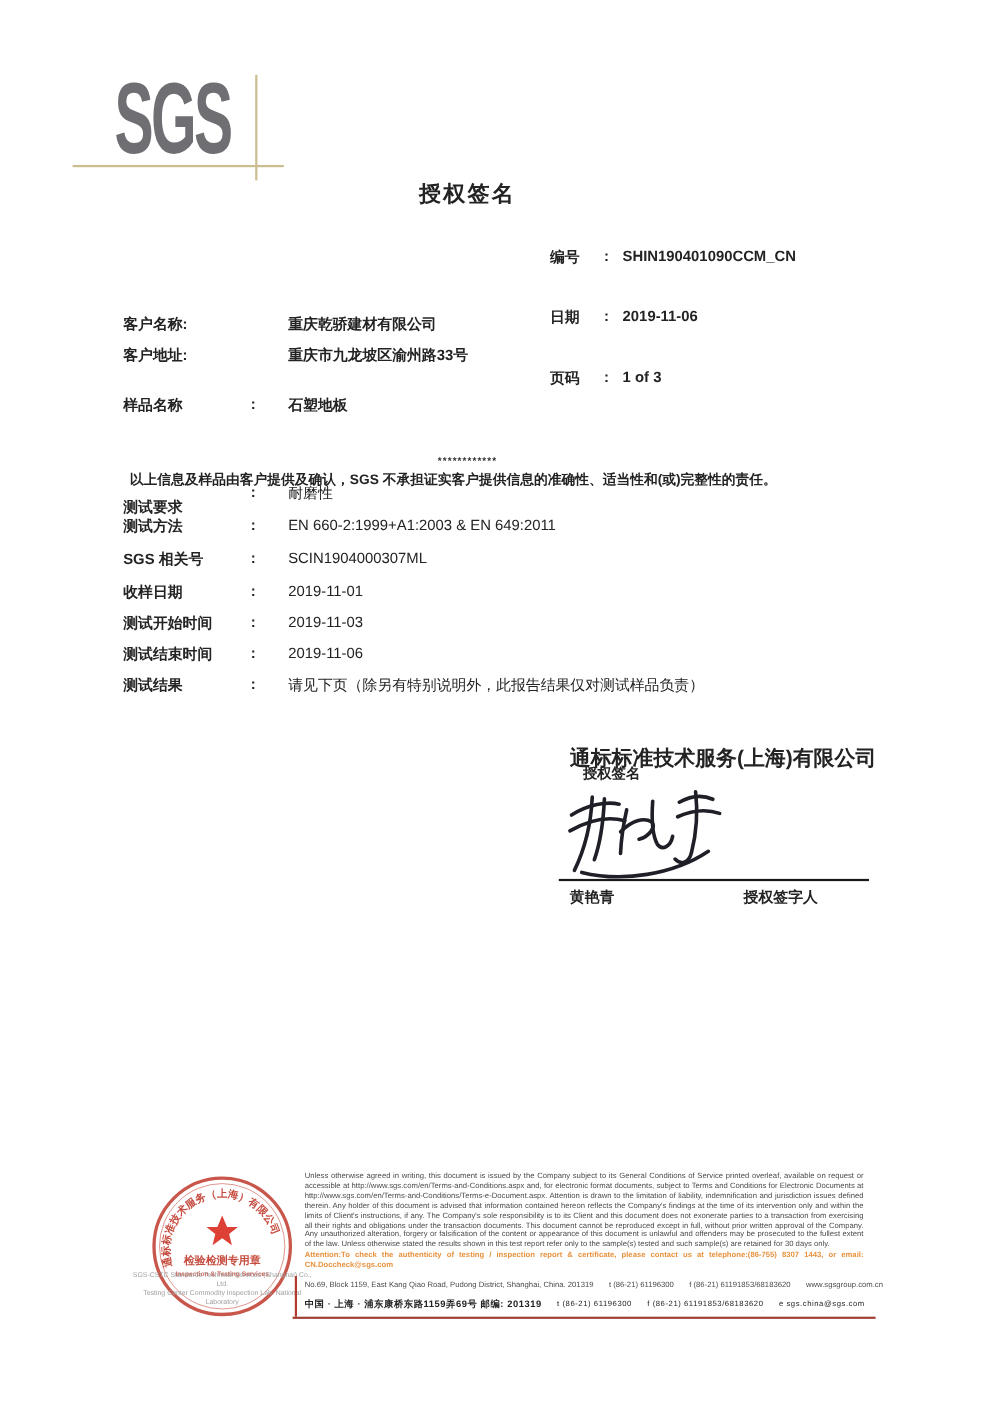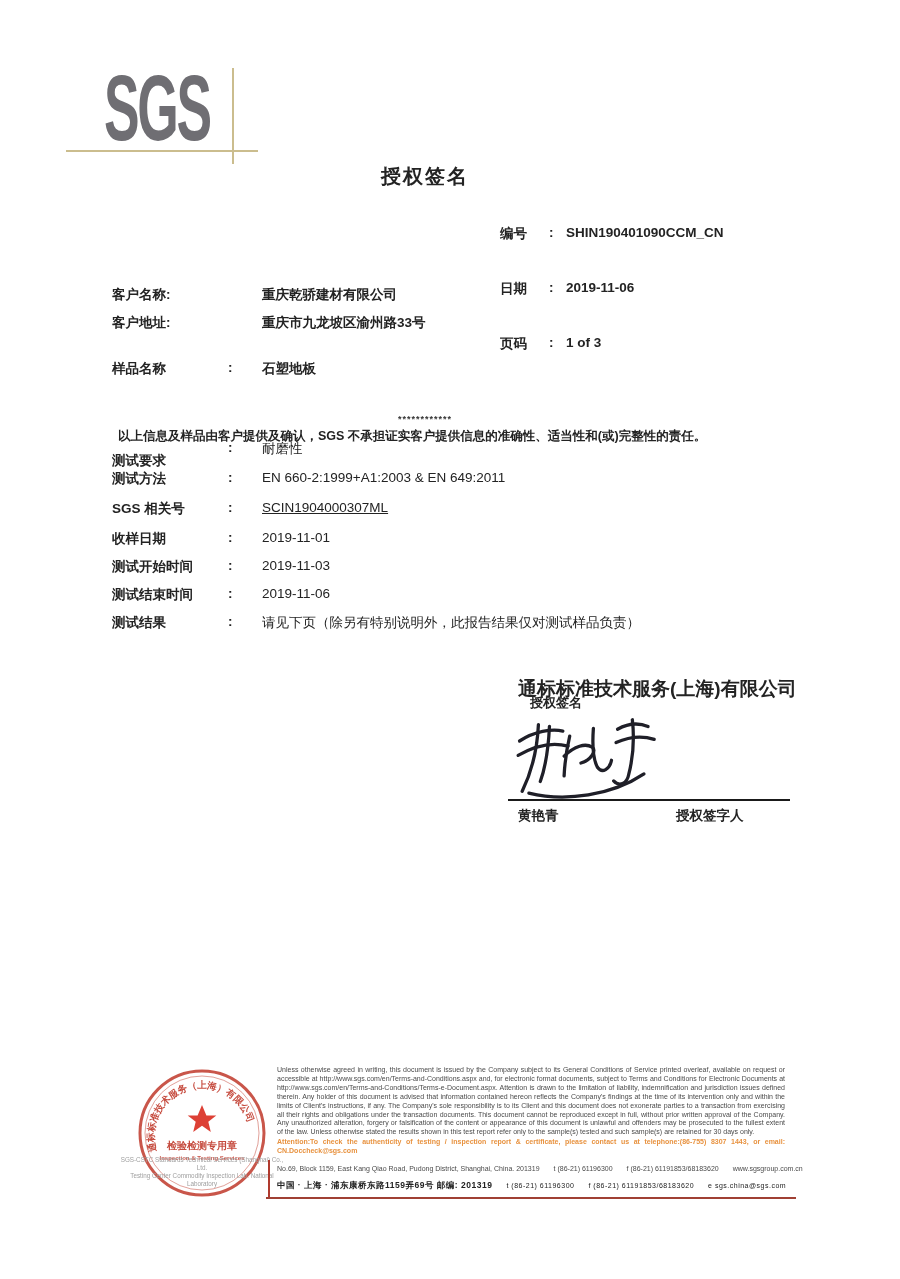--- a/index.html
+++ b/index.html
@@ -109,21 +109,21 @@
   <div class="abs body-label" style="top:452px;">测试要求</div>
   <div class="abs body-sep" style="top:440px;">:</div>
   <div class="abs body-value" style="top:440px;">耐磨性</div>
 
   <div class="abs body-label" style="top:470px;">测试方法</div>
   <div class="abs body-sep" style="top:470px;">:</div>
   <div class="abs body-value" style="top:470px;">EN 660-2:1999+A1:2003 &amp; EN 649:2011</div>
 
   <div class="abs body-label" style="top:500px;">SGS 相关号</div>
   <div class="abs body-sep" style="top:500px;">:</div>
-  <div class="abs body-value" style="top:500px;text-decoration:underline;">SCIN1904000307ML</div>
+  <div class="abs body-value" style="top:500px;">SCIN1904000307ML</div>
 
   <div class="abs body-label" style="top:530px;">收样日期</div>
   <div class="abs body-sep" style="top:530px;">:</div>
   <div class="abs body-value" style="top:530px;">2019-11-01</div>
 
   <div class="abs body-label" style="top:558px;">测试开始时间</div>
   <div class="abs body-sep" style="top:558px;">:</div>
   <div class="abs body-value" style="top:558px;">2019-11-03</div>
 
   <div class="abs body-label" style="top:586px;">测试结束时间</div>

